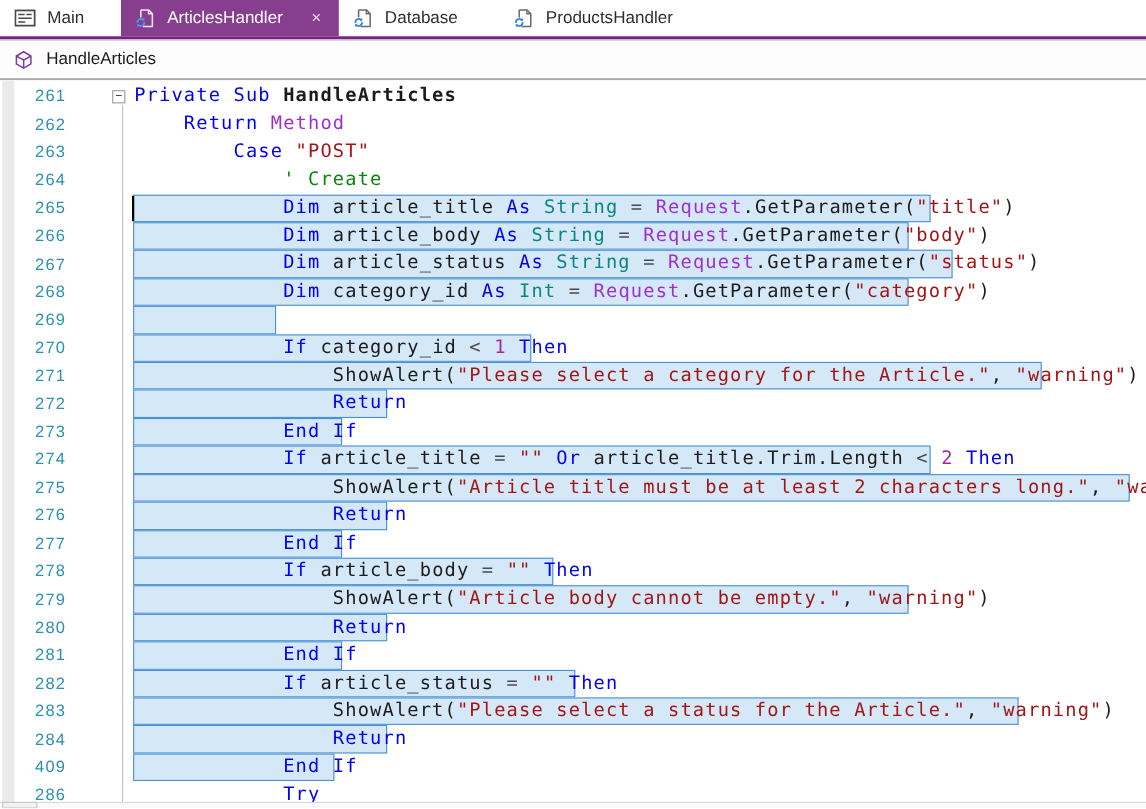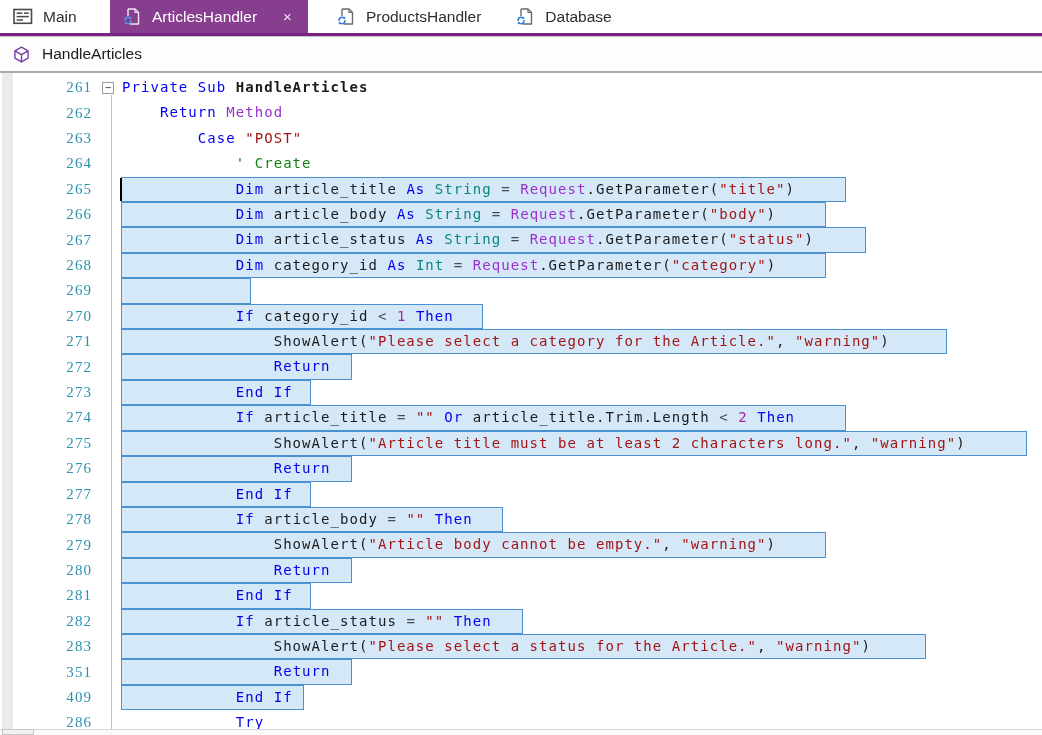--- a/index.html
+++ b/index.html
@@ -37,34 +37,34 @@
   }
   .glyph-margin{
     position:absolute;left:2px;top:0;bottom:6px;width:11px;background:#EAEAEA;
   }
   .fold-scope-line{
     position:absolute;left:111px;top:22px;bottom:6px;width:1px;background:#BFBFBF;
   }
   .rows{position:absolute;left:0;right:0;top:2px;}
   .row{position:relative;height:25.42px;display:flex;align-items:center;}
   .ln{
-    width:92px;flex:none;text-align:right;
-    font-family:Liberation Serif, serif;font-size:15px;letter-spacing:1.05px;
+    width:92px;flex:none;text-align:center;
+    font-family:Liberation Sans, sans-serif;font-size:15px;letter-spacing:1.05px;
     color:var(--ln,#2B91AF);
   }
   .foldcol{width:30px;flex:none;display:flex;align-items:center;}
   .foldbox{
     width:12px;height:12px;margin-left:10px;box-sizing:border-box;
     border:1px solid #999;background:#fff;color:#333;
     font-family:"DejaVu Sans Mono",monospace;font-size:10px;line-height:9px;text-align:center;
     cursor:pointer;
   }
   pre.codeline{
     margin:0;position:relative;z-index:2;
-    font-family:"DejaVu Sans Mono",monospace;font-size:14px;line-height:25.42px;
+    font-family:"DejaVu Sans Mono",monospace;font-size:17px;line-height:25.42px;
     letter-spacing:1.05px;
   }
   .sel{
     position:absolute;left:121px;top:0;height:25.42px;box-sizing:border-box;
     background:var(--sel-bg,#D5E8F8);border:1px solid var(--sel-bd,#4A90D2);z-index:1;
   }
   .cursor{position:absolute;left:120px;top:1px;width:2px;height:23px;background:#000;z-index:3;}
   .tk-kw{color:var(--kw,#0000EE);}
   .tk-plain{color:var(--plain,#1B1B1B);}
   .tk-name{color:var(--plain,#1B1B1B);font-weight:bold;}
@@ -109,49 +109,49 @@
         <path d="M2.1 13.8a3 3 0 0 1 5.3-2.4" fill="none" stroke="#4D9BF0" stroke-width="1.5"></path>
         <polygon points="8.2,9.4 8.3,12.4 5.8,11.1" fill="#4D9BF0"></polygon>
         <path d="M8 13.2a3 3 0 0 1-5.3 2.4" fill="none" stroke="#4D9BF0" stroke-width="1.5"></path>
         <polygon points="1.9,17.6 1.8,14.6 4.3,15.9" fill="#4D9BF0"></polygon>
       </svg>
     </span>
     <span class="tlabel">ArticlesHandler</span>
     <span class="tclose">×</span>
   </div>
 
+  <div class="tab">
+    <span class="ticon">
+      <svg width="19" height="19" viewBox="0 0 19 19">
+        <path d="M5 2h7l3.5 3.5V17H7" fill="none" stroke="#6A6A6A" stroke-width="1.4" stroke-linejoin="round"></path>
+        <path d="M5 2v7" fill="none" stroke="#6A6A6A" stroke-width="1.4"></path>
+        <path d="M12 2v3.5h3.5" fill="none" stroke="#6A6A6A" stroke-width="1.2"></path>
+        <path d="M2.1 13.8a3 3 0 0 1 5.3-2.4" fill="none" stroke="#2B7DE0" stroke-width="1.5"></path>
+        <polygon points="8.2,9.4 8.3,12.4 5.8,11.1" fill="#2B7DE0"></polygon>
+        <path d="M8 13.2a3 3 0 0 1-5.3 2.4" fill="none" stroke="#2B7DE0" stroke-width="1.5"></path>
+        <polygon points="1.9,17.6 1.8,14.6 4.3,15.9" fill="#2B7DE0"></polygon>
+      </svg>
+    </span>
+    <span class="tlabel">Database</span>
+  </div>
+
   <div class="tab products">
     <span class="ticon">
       <svg width="19" height="19" viewBox="0 0 19 19">
         <path d="M5 2h7l3.5 3.5V17H7" fill="none" stroke="#6A6A6A" stroke-width="1.4" stroke-linejoin="round"></path>
         <path d="M5 2v7" fill="none" stroke="#6A6A6A" stroke-width="1.4"></path>
         <path d="M12 2v3.5h3.5" fill="none" stroke="#6A6A6A" stroke-width="1.2"></path>
         <path d="M2.1 13.8a3 3 0 0 1 5.3-2.4" fill="none" stroke="#2B7DE0" stroke-width="1.5"></path>
         <polygon points="8.2,9.4 8.3,12.4 5.8,11.1" fill="#2B7DE0"></polygon>
         <path d="M8 13.2a3 3 0 0 1-5.3 2.4" fill="none" stroke="#2B7DE0" stroke-width="1.5"></path>
         <polygon points="1.9,17.6 1.8,14.6 4.3,15.9" fill="#2B7DE0"></polygon>
       </svg>
     </span>
     <span class="tlabel">ProductsHandler</span>
   </div>
-
-  <div class="tab">
-    <span class="ticon">
-      <svg width="19" height="19" viewBox="0 0 19 19">
-        <path d="M5 2h7l3.5 3.5V17H7" fill="none" stroke="#6A6A6A" stroke-width="1.4" stroke-linejoin="round"></path>
-        <path d="M5 2v7" fill="none" stroke="#6A6A6A" stroke-width="1.4"></path>
-        <path d="M12 2v3.5h3.5" fill="none" stroke="#6A6A6A" stroke-width="1.2"></path>
-        <path d="M2.1 13.8a3 3 0 0 1 5.3-2.4" fill="none" stroke="#2B7DE0" stroke-width="1.5"></path>
-        <polygon points="8.2,9.4 8.3,12.4 5.8,11.1" fill="#2B7DE0"></polygon>
-        <path d="M8 13.2a3 3 0 0 1-5.3 2.4" fill="none" stroke="#2B7DE0" stroke-width="1.5"></path>
-        <polygon points="1.9,17.6 1.8,14.6 4.3,15.9" fill="#2B7DE0"></polygon>
-      </svg>
-    </span>
-    <span class="tlabel">Database</span>
-  </div>
 </div>
 
 <div class="header">
   <span style="display:flex;align-items:center;">
     <svg width="17" height="17" viewBox="0 0 16 16">
       <path d="M8 1 L14.2 4.6 V11.4 L8 15 L1.8 11.4 V4.6 Z" fill="none" stroke="#7B3FA2" stroke-width="1.3" stroke-linejoin="round"></path>
       <path d="M1.8 4.6 L8 8.2 L14.2 4.6 M8 8.2 V15" fill="none" stroke="#7B3FA2" stroke-width="1.3"></path>
     </svg>
   </span>
   <span>HandleArticles</span>
@@ -293,21 +293,21 @@
         <pre class="codeline"><span class="tk-plain">            </span><span class="tk-kw">If</span><span class="tk-plain"> article_status </span><span class="tk-op">=</span><span class="tk-plain"> </span><span class="tk-str">""</span><span class="tk-plain"> </span><span class="tk-kw">Then</span></pre>
       </div>
       <div class="row">
         <div class="sel" style="width: 805px;"></div>
         <span class="ln">283</span>
         <span class="foldcol"></span>
         <pre class="codeline"><span class="tk-plain">                ShowAlert(</span><span class="tk-str">"Please select a status for the Article."</span><span class="tk-plain">, </span><span class="tk-str">"warning"</span><span class="tk-plain">)</span></pre>
       </div>
       <div class="row">
         <div class="sel" style="width: 231px;"></div>
-        <span class="ln">351</span>
+        <span class="ln">284</span>
         <span class="foldcol"></span>
         <pre class="codeline"><span class="tk-plain">                </span><span class="tk-kw">Return</span></pre>
       </div>
       <div class="row">
         <div class="sel" style="width: 183px;"></div>
         <span class="ln">409</span>
         <span class="foldcol"></span>
         <pre class="codeline"><span class="tk-plain">            </span><span class="tk-kw">End If</span></pre>
       </div>
       <div class="row">

